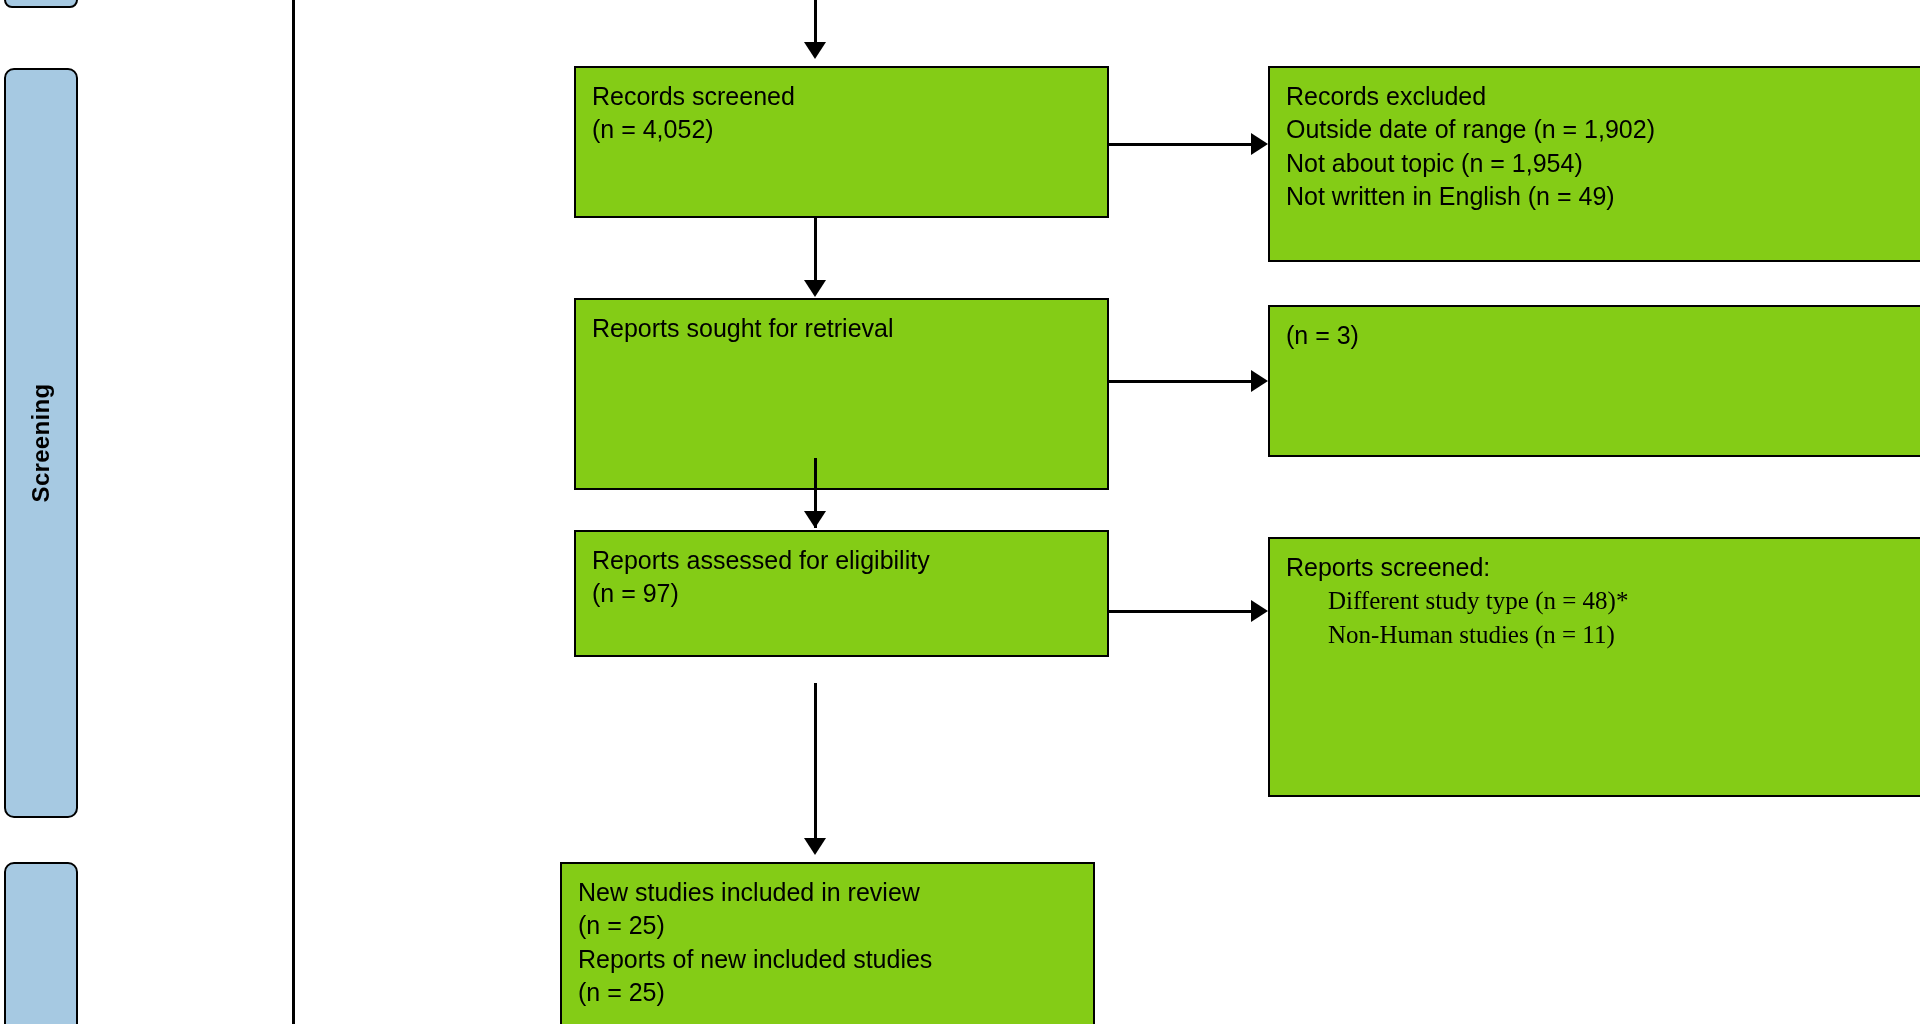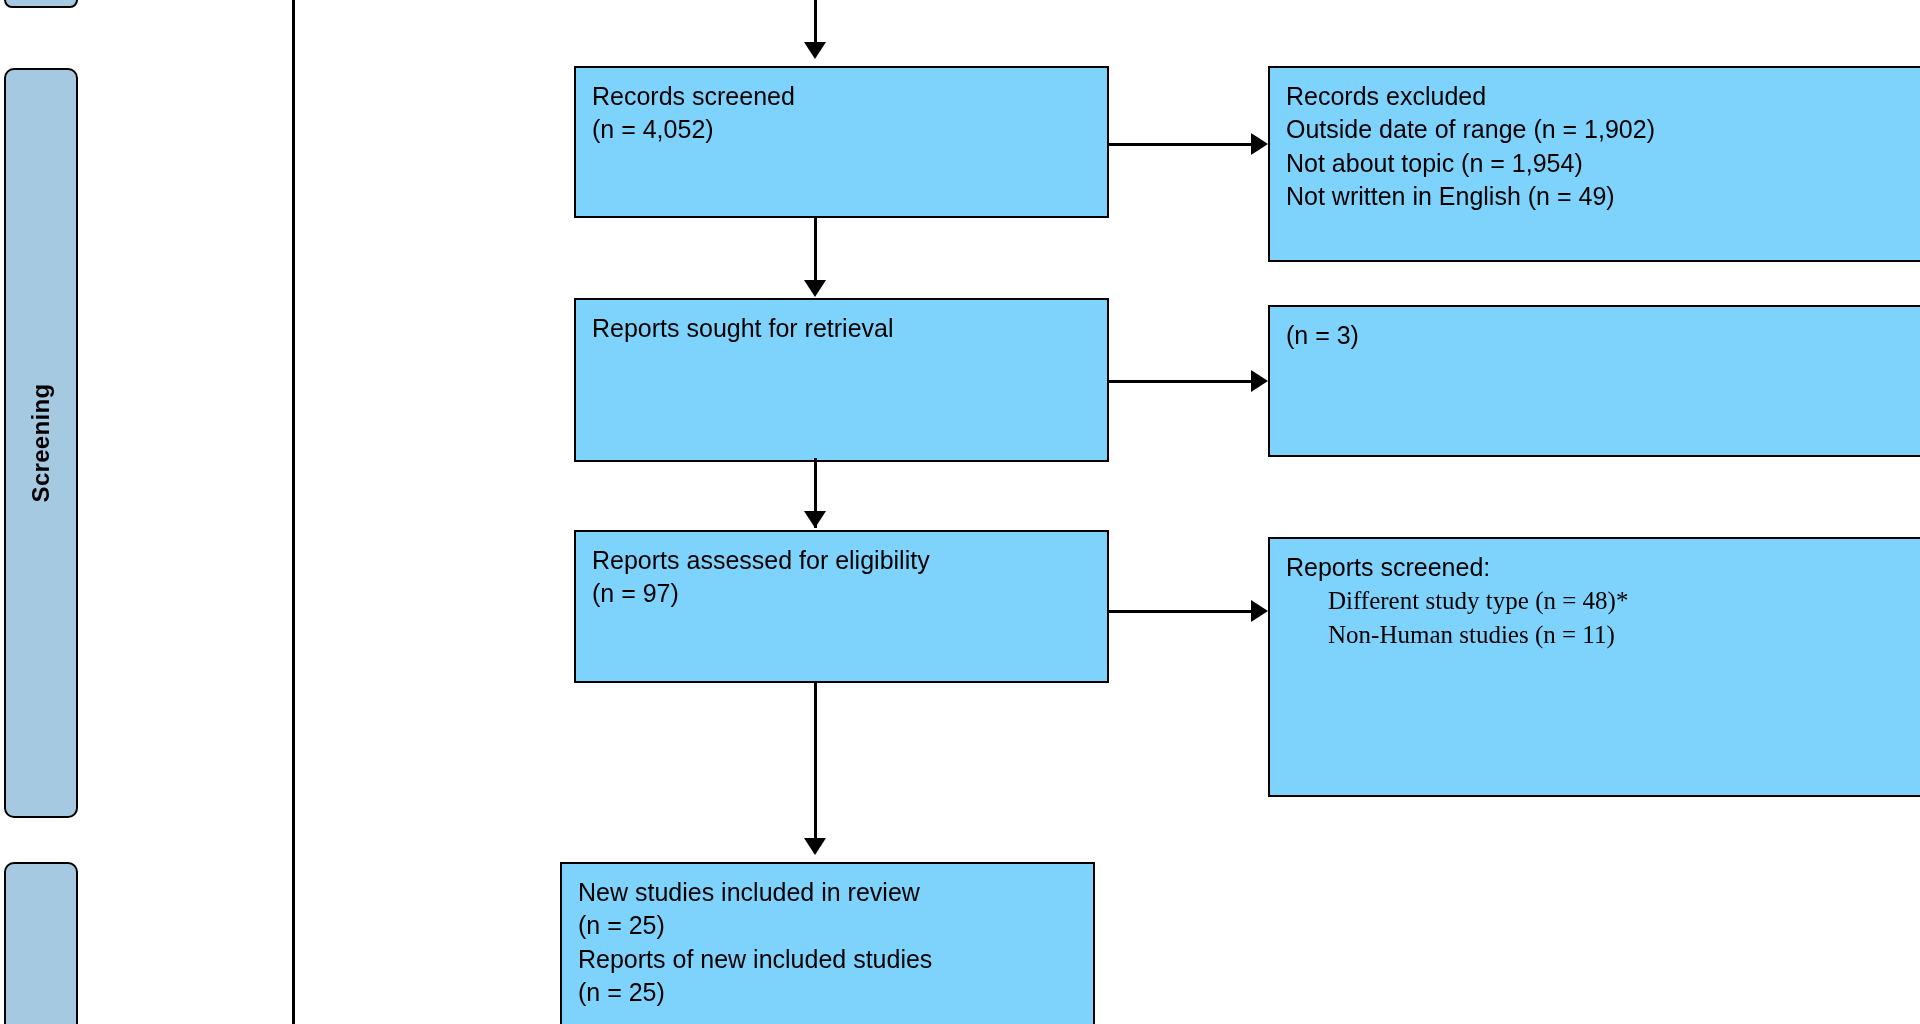--- a/index.html
+++ b/index.html
@@ -48,21 +48,21 @@
   .vrule {
     position: absolute;
     background: #000000;
     width: 3px;
   }
 
   
   .box {
     position: absolute;
     border: 2.5px solid #000000;
-    background: #7dd3fc;
+    background: #84cc16;
     box-sizing: border-box;
     padding: 12px 16px;
   }
   .box .line {
     font-size: 25px;
     line-height: 1.33;
     white-space: pre;
   }
   .box .line.indent {
     padding-left: 42px;
@@ -126,35 +126,35 @@
     <div class="line">Not about topic (n = 1,954)</div>
     <div class="line">Not written in English (n = 49)</div>
   </div>
 
   <div class="conn-h" style="left:1109px; top:143px; width:142px;"></div>
   <div class="arrow-right" style="left:1251px; top:133px;"></div>
 
   <div class="conn-v" style="left:814px; top:218px; width:3px; height:62px;"></div>
   <div class="arrow-down" style="left:804px; top:280px;"></div>
 
-  <div class="box" style="left:574px; top:298px; width:535px; height:164px;">
+  <div class="box" style="left:574px; top:298px; width:535px; height:192px;">
     <div class="line">Reports sought for retrieval</div>
   </div>
 
   <div class="box" style="left:1268px; top:305px; width:660px; height:152px;">
     <div class="line">(n = 3)</div>
   </div>
 
   <div class="conn-h" style="left:1109px; top:380px; width:142px;"></div>
   <div class="arrow-right" style="left:1251px; top:370px;"></div>
 
   <div class="conn-v" style="left:814px; top:458px; width:3px; height:70px;"></div>
   <div class="arrow-down" style="left:804px; top:511px;"></div>
 
-  <div class="box" style="left:574px; top:530px; width:535px; height:153px;">
+  <div class="box" style="left:574px; top:530px; width:535px; height:127px;">
     <div class="line">Reports assessed for eligibility</div>
     <div class="line">(n = 97)</div>
   </div>
 
   <div class="box" style="left:1268px; top:537px; width:660px; height:260px;">
     <div class="line">Reports screened:</div>
     <div class="line indent">Different study type (n = 48)*</div>
     <div class="line indent">Non-Human studies (n = 11)</div>
   </div>
 

